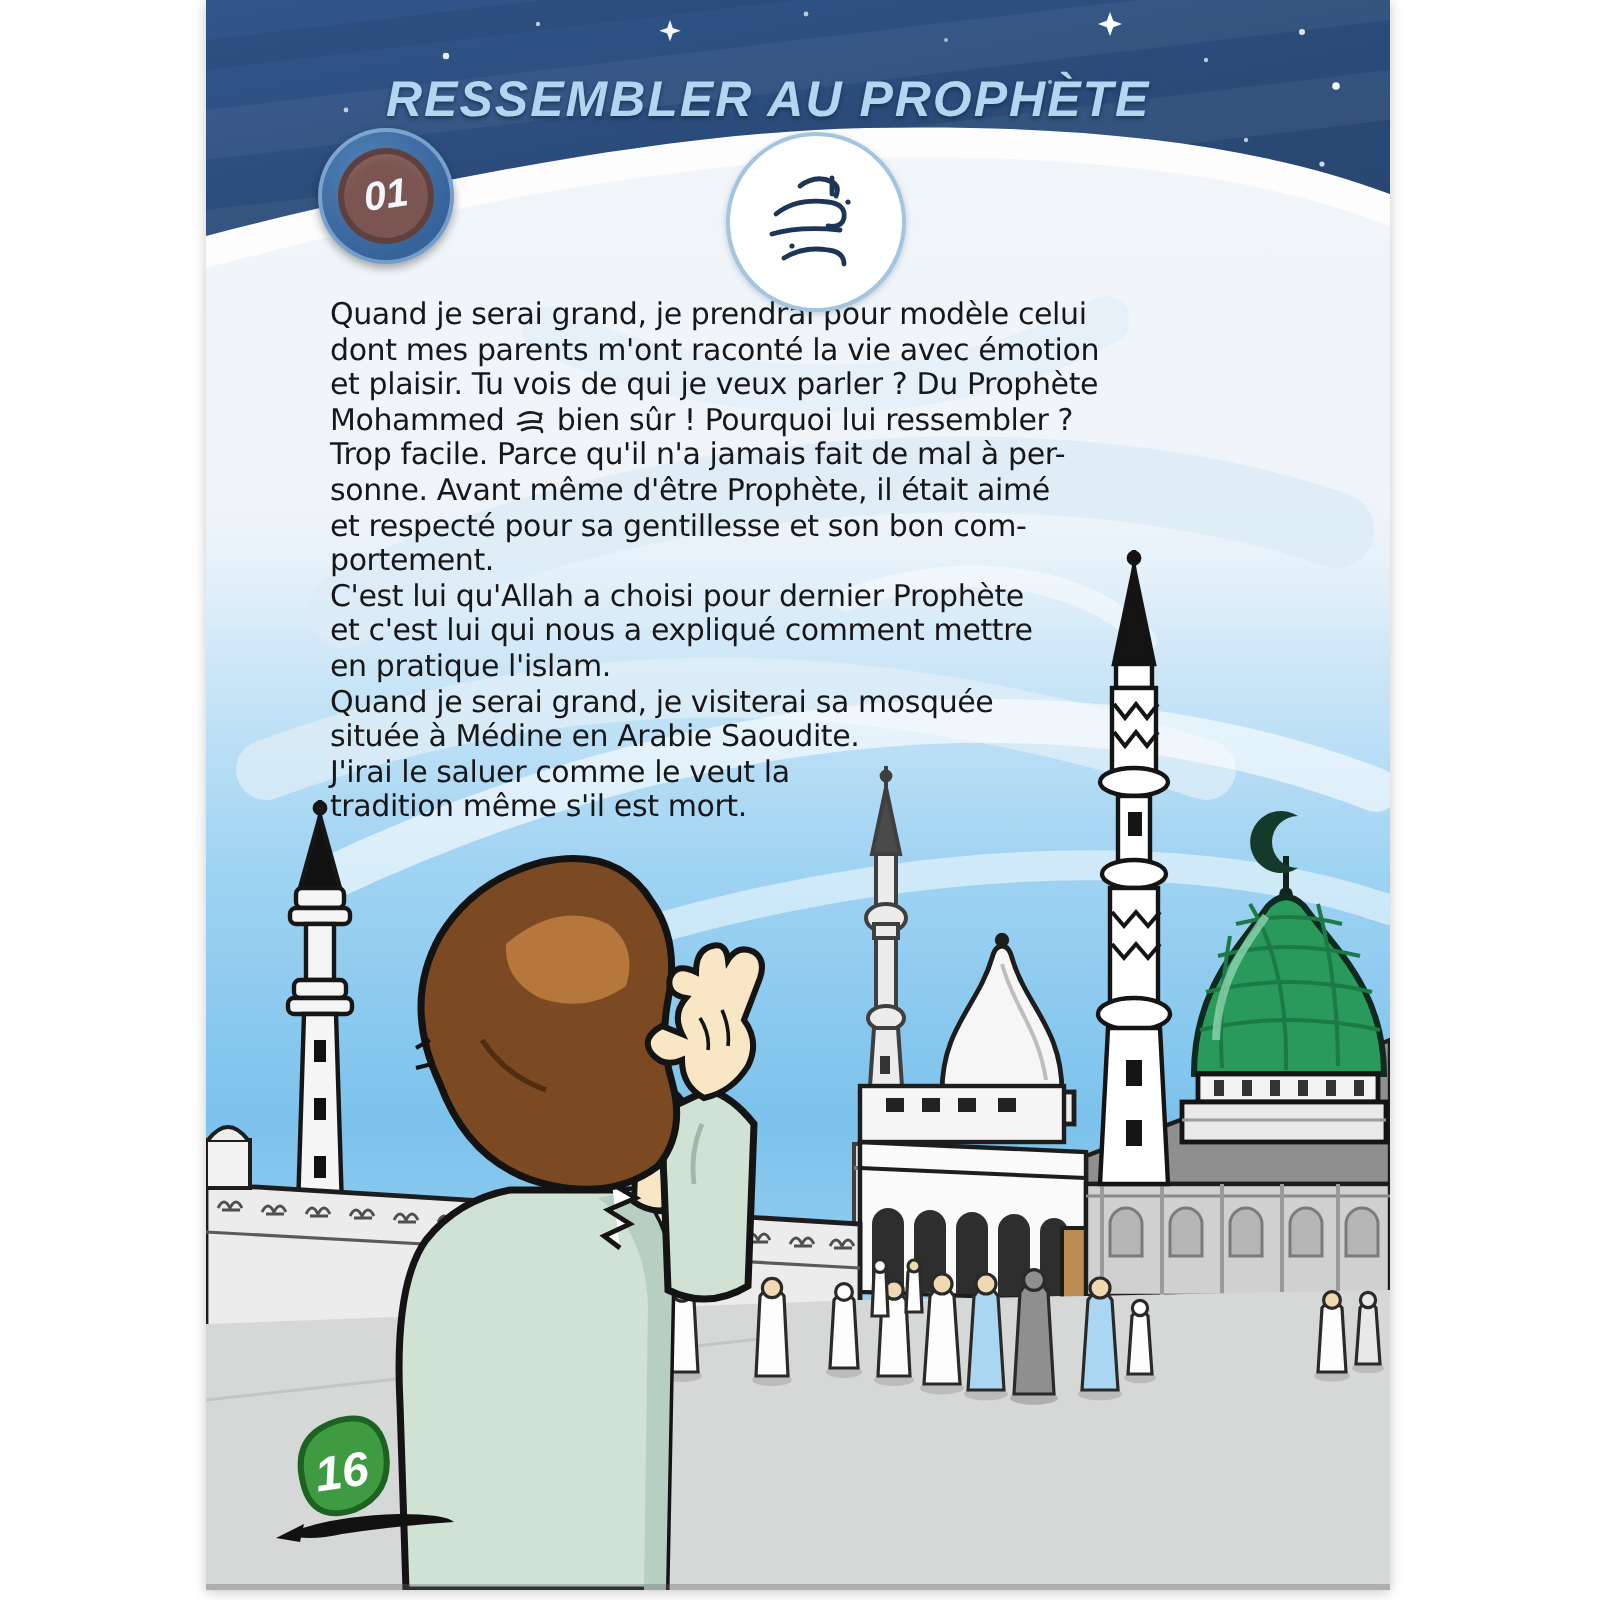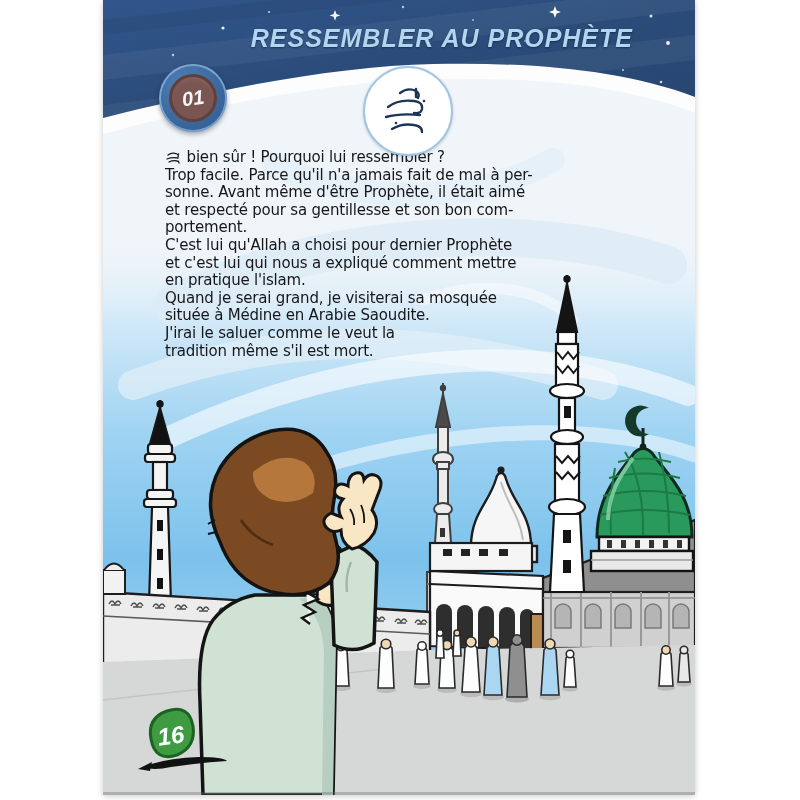--- a/index.html
+++ b/index.html
@@ -6,22 +6,22 @@
   body{width:800px;height:800px;background:#ffffff;position:relative;overflow:hidden;
        font-family:"Liberation Sans",sans-serif;}
   .book-page{position:absolute;left:103px;top:0;width:592px;height:795px;overflow:hidden;
        background:linear-gradient(180deg,#f2f6fa 0%,#eef4f9 40%,#e9f2f8 100%);
        box-shadow:0 1px 6px rgba(0,0,0,.22);}
   .page-edge{position:absolute;left:0;bottom:0;width:100%;height:3px;
        background:rgba(96,100,106,.35);z-index:9;}
   svg{display:block;}
   .header-svg{position:absolute;left:0;top:0;z-index:4;pointer-events:none;}
   .scene-svg{position:absolute;left:0;top:0;z-index:1;}
-  .page-title{position:absolute;left:90px;top:24px;width:440px;z-index:5;
-       text-align:right;font-size:25px;font-weight:bold;font-style:italic;
+  .page-title{position:absolute;left:90px;top:36px;width:440px;z-index:5;
+       text-align:left;font-size:25px;font-weight:bold;font-style:italic;
        letter-spacing:1px;color:#b2d6f0;text-shadow:0 1px 2px rgba(8,22,46,.55);
        white-space:nowrap;}
   .chapter-badge{position:absolute;left:56px;top:64px;width:68px;height:68px;z-index:6;
        border-radius:50%;background:radial-gradient(circle at 35% 30%,#4f7fb4,#36639a 70%);
        box-shadow:inset 0 0 0 2px rgba(170,205,240,.55),0 2px 5px rgba(0,0,0,.35);
        display:flex;align-items:center;justify-content:center;}
   .chapter-badge .inner{width:48px;height:48px;border-radius:50%;background:#7b5551;
        box-shadow:inset 0 0 0 3px #5e413e, inset 0 4px 6px rgba(255,255,255,.12);
        display:flex;align-items:center;justify-content:center;}
   .chapter-badge .num{color:#f3f6fa;font-size:20px;font-weight:bold;font-style:italic;
@@ -299,21 +299,24 @@
     </g>
 
     <g>
       <path d="M48,739 Q44,718 64,711 Q86,704 90,726 Q93,747 74,755 Q52,762 48,739 Z" fill="#3e9b42" stroke="#1c6322" stroke-width="3"></path>
       <text x="68" y="744" text-anchor="middle" font-family="Liberation Sans, sans-serif" font-size="24" font-weight="bold" font-style="italic" fill="#ffffff" transform="rotate(-8 68 737)">16</text>
       <path d="M40,767 Q62,758 96,757 Q120,757 124,761 Q94,763 68,767 Q50,771 40,767 Z" fill="#111111"></path>
       <polygon points="35,769 49,762 47,771" fill="#111111"></polygon>
     </g>
   </svg>
 
-  <div class="story"><svg class="pbuh-inline" width="15" height="13" viewBox="0 0 15 13">
+  <div class="story"><span>Quand je serai grand, je prendrai pour modèle celui
+dont mes parents m'ont raconté la vie avec émotion
+et plaisir. Tu vois de qui je veux parler ? Du Prophète
+Mohammed </span><svg class="pbuh-inline" width="15" height="13" viewBox="0 0 15 13">
         <g stroke="#1a1a1a" stroke-width="1.3" fill="none" stroke-linecap="round">
           <path d="M2,4 q4,-3 9,-1 q2,1 1,3"></path>
           <path d="M1,8 q5,-2 11,-1"></path>
           <path d="M3,11 q4,-2 8,-1 q2,0 2,2"></path>
           <circle cx="12.5" cy="3" r="0.8" fill="#1a1a1a" stroke="none"></circle>
         </g>
       </svg><span class="vh">ﷺ</span><span> bien sûr ! Pourquoi lui ressembler ?
 Trop facile. Parce qu'il n'a jamais fait de mal à per-
 sonne. Avant même d'être Prophète, il était aimé
 et respecté pour sa gentillesse et son bon com-

